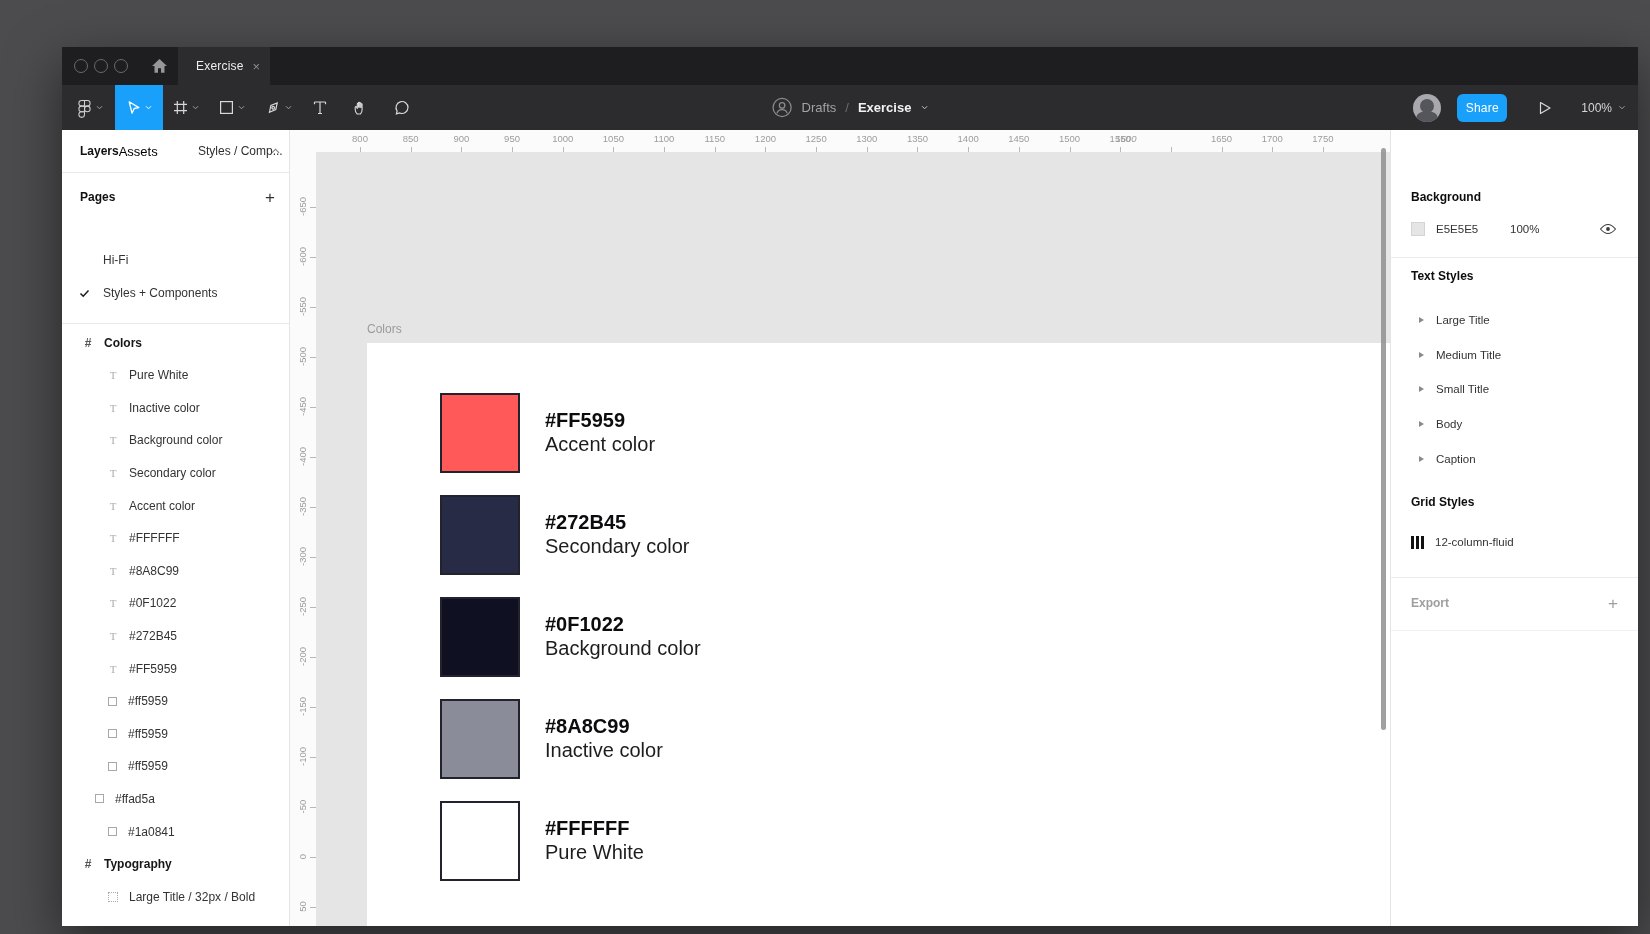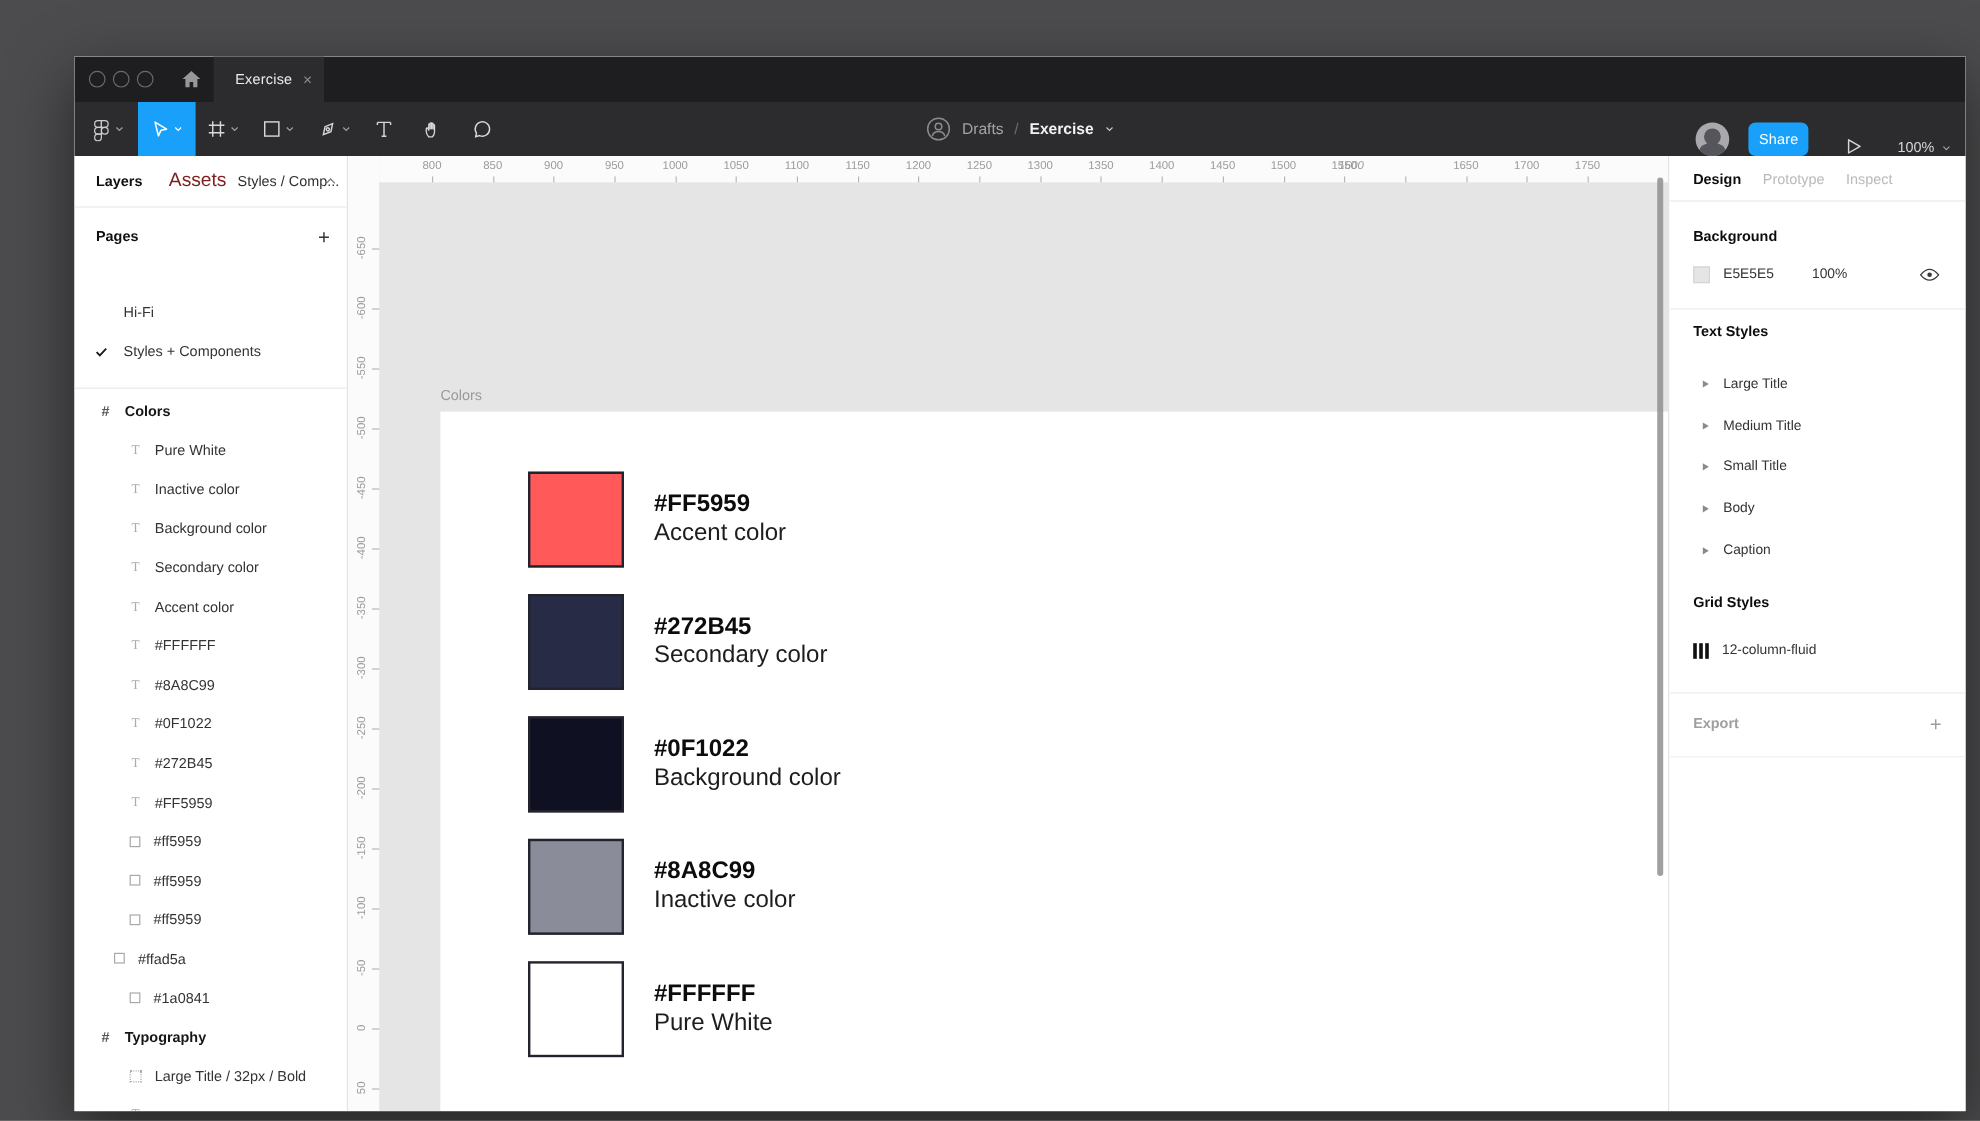--- a/index.html
+++ b/index.html
@@ -28,37 +28,37 @@
   .tool.figma{width:40px}
   .tool.move{width:48px;margin-left:5px;background:#18a0fb}
   .tool.frame,.tool.rect,.tool.pen{width:46px}
   .tool.text{width:38px}
   .tool.hand{width:42px}
   .tool.comment{width:42px}
   .crumbs{position:absolute;left:50%;top:0;transform:translateX(-50%);height:45px;display:flex;align-items:center;gap:9px}
   .crumbs .root{color:#a3a3a6;font-size:13px}
   .crumbs .sep{color:#6d6d70;font-size:13px}
   .crumbs .cur{color:#f2f2f3;font-size:13px;font-weight:600}
-  .rightbar{position:absolute;right:12px;top:0;height:45px;display:flex;align-items:flex-end}
+  .rightbar{position:absolute;right:12px;top:0;height:45px;display:flex;align-items:center}
   .avatar{width:28px;height:28px;border-radius:50%;background:#a9a9ad;overflow:hidden;position:relative}
   .avatar i{position:absolute;left:7px;top:5px;width:14px;height:14px;border-radius:50%;background:#55565c}
   .avatar b{position:absolute;left:3px;top:17px;width:22px;height:14px;border-radius:50%;background:#55565c}
   .share-btn{margin-left:16px;width:50px;height:28px;border-radius:6px;background:#18a0fb;color:#fff;
     font-size:12px;display:flex;align-items:center;justify-content:center;letter-spacing:.2px}
   .play-btn{margin-left:30px;width:16px;height:16px}
   .zoom-ctl{margin-left:28px;display:flex;align-items:center;gap:6px;color:#d6d6d8;font-size:12px}
 
   
   .content{flex:1;display:flex;min-height:0}
 
   
   .sidebar{width:228px;flex:none;background:#fff;border-right:1px solid #e4e4e4;position:relative;overflow:hidden}
   .sb-tabs{height:43px;border-bottom:1px solid #e9e9e9;display:flex;align-items:center;position:relative}
   .sb-tabs .t1{margin-left:18px;font-size:12px;font-weight:700;color:#101010}
-  .sb-tabs .t2{margin-left:22px;font-size:16px;color:#7f1d1d}
+  .sb-tabs .t2{font-size:13px;color:#000000}
   .sb-tabs .psel{position:absolute;left:136px;font-size:12px;color:#2f2f2f}
   .sb-tabs .collapse{position:absolute;right:6px;width:16px;height:16px;display:flex;align-items:center;justify-content:center}
   .pages-head{position:absolute;left:0;top:53px;width:100%;height:28px;display:flex;align-items:center}
   .pages-head .ttl{margin-left:18px;font-size:12px;font-weight:700;color:#101010}
   .pages-head .plus{position:absolute;right:14px;font-size:17px;color:#333;font-weight:400;line-height:1}
   .page-row{position:absolute;left:0;width:100%;height:30px;display:flex;align-items:center;font-size:12px;color:#333}
   .page-row .check{position:absolute;left:17px;width:11px;height:11px}
   .page-row .plabel{margin-left:41px}
   .sb-div{position:absolute;left:0;width:100%;height:1px;background:#e9e9e9}
   .layer-row{position:absolute;left:0;width:100%;height:33px;display:flex;align-items:center}
@@ -442,25 +442,20 @@
           <div class="swatch-row" style="top: 458px;">
             <div class="swatch" style="background: rgb(255, 255, 255);"></div>
             <div class="sw-hex" style="top: 15px;">#FFFFFF</div>
             <div class="sw-name" style="top: 39px;">Pure White</div>
           </div>
         </div>
       <div class="vscroll"></div>
     </div>
 
     <div class="inspector">
-      <div class="insp-tabs">
-        <span class="d">Design</span>
-        <span class="p">Prototype</span>
-        <span class="i">Inspect</span>
-      </div>
 
       <div class="sec-title" style="top:60px">Background</div>
       <div class="bg-row">
         <span class="bg-swatch"></span>
         <span class="bg-hex">E5E5E5</span>
         <span class="bg-op">100%</span>
         <svg class="eye" viewBox="0 0 18 12" fill="none">
           <path d="M1.5 6 Q9 -3 16.5 6 Q9 15 1.5 6 Z" stroke="#3a3a3a" stroke-width="1.1"></path>
             <circle cx="9" cy="6" r="1.9" fill="#3a3a3a"></circle>
         </svg>

